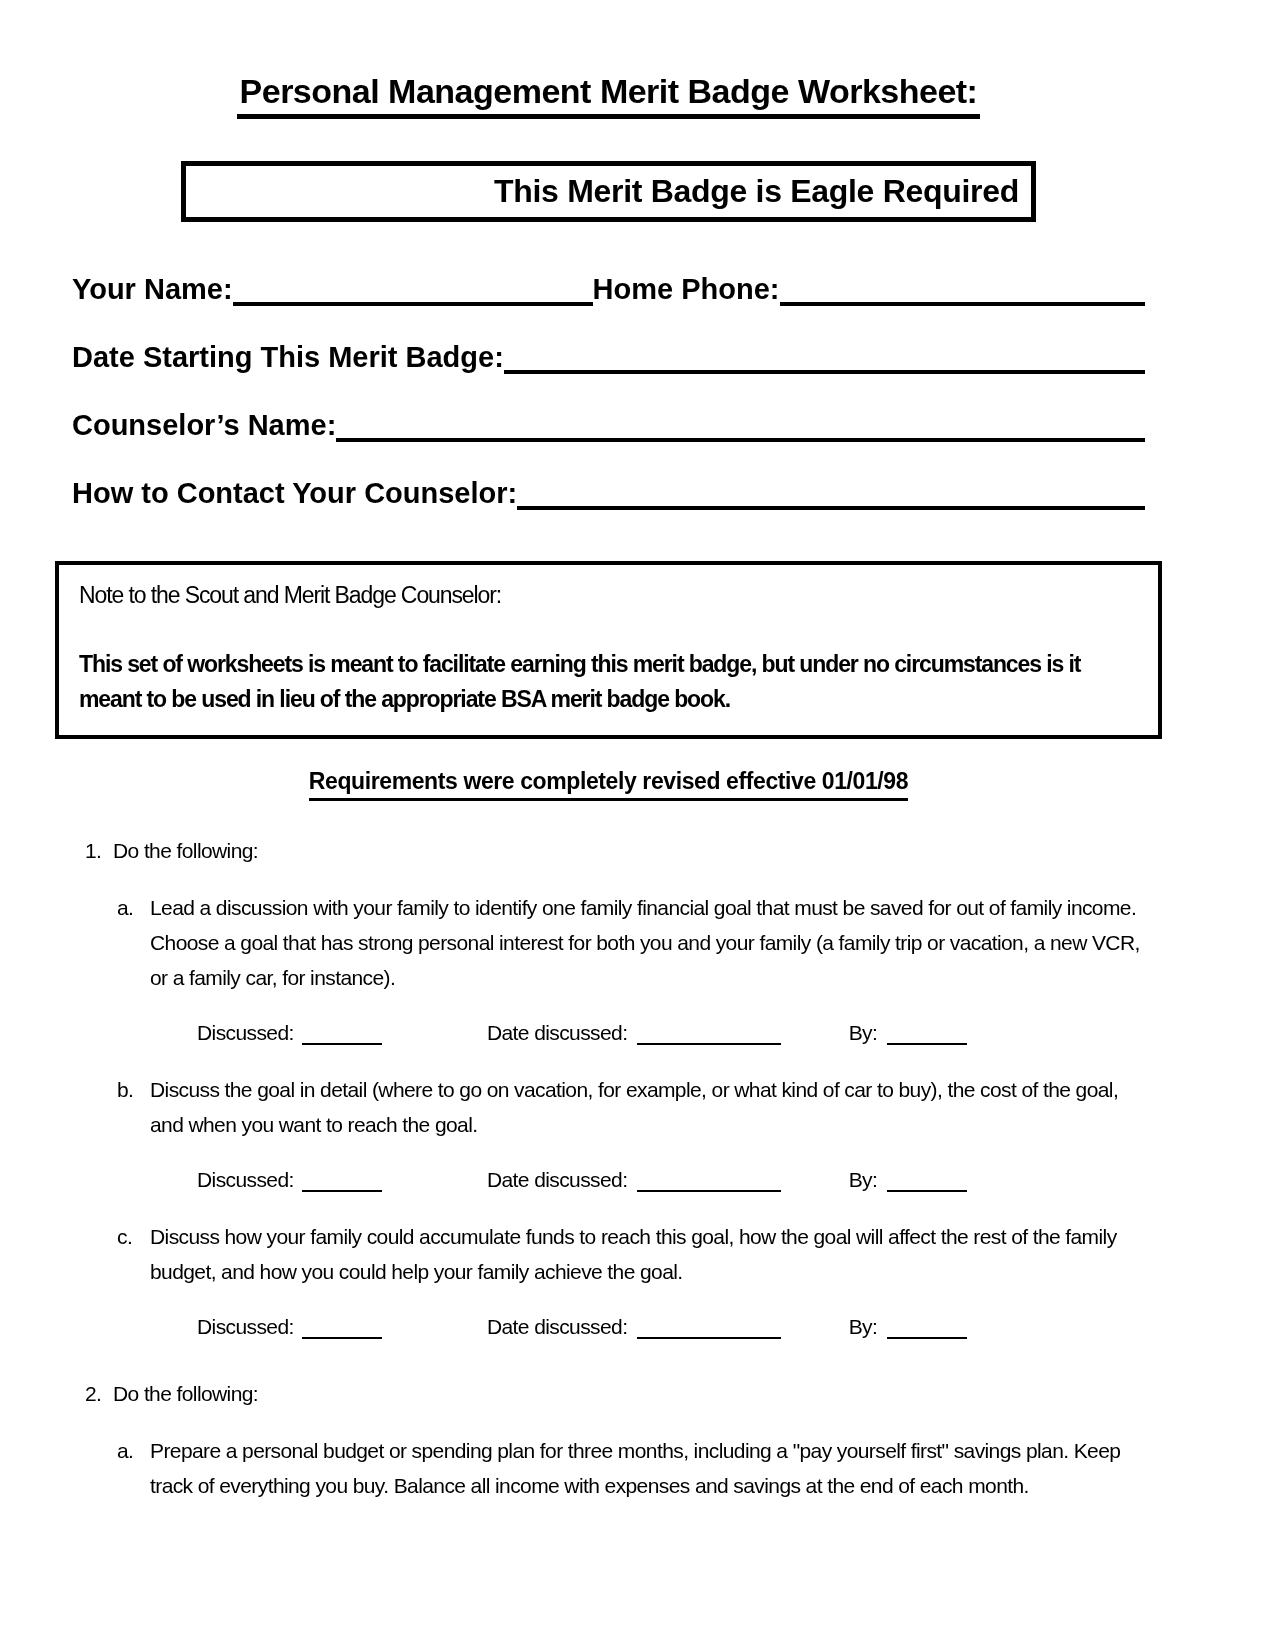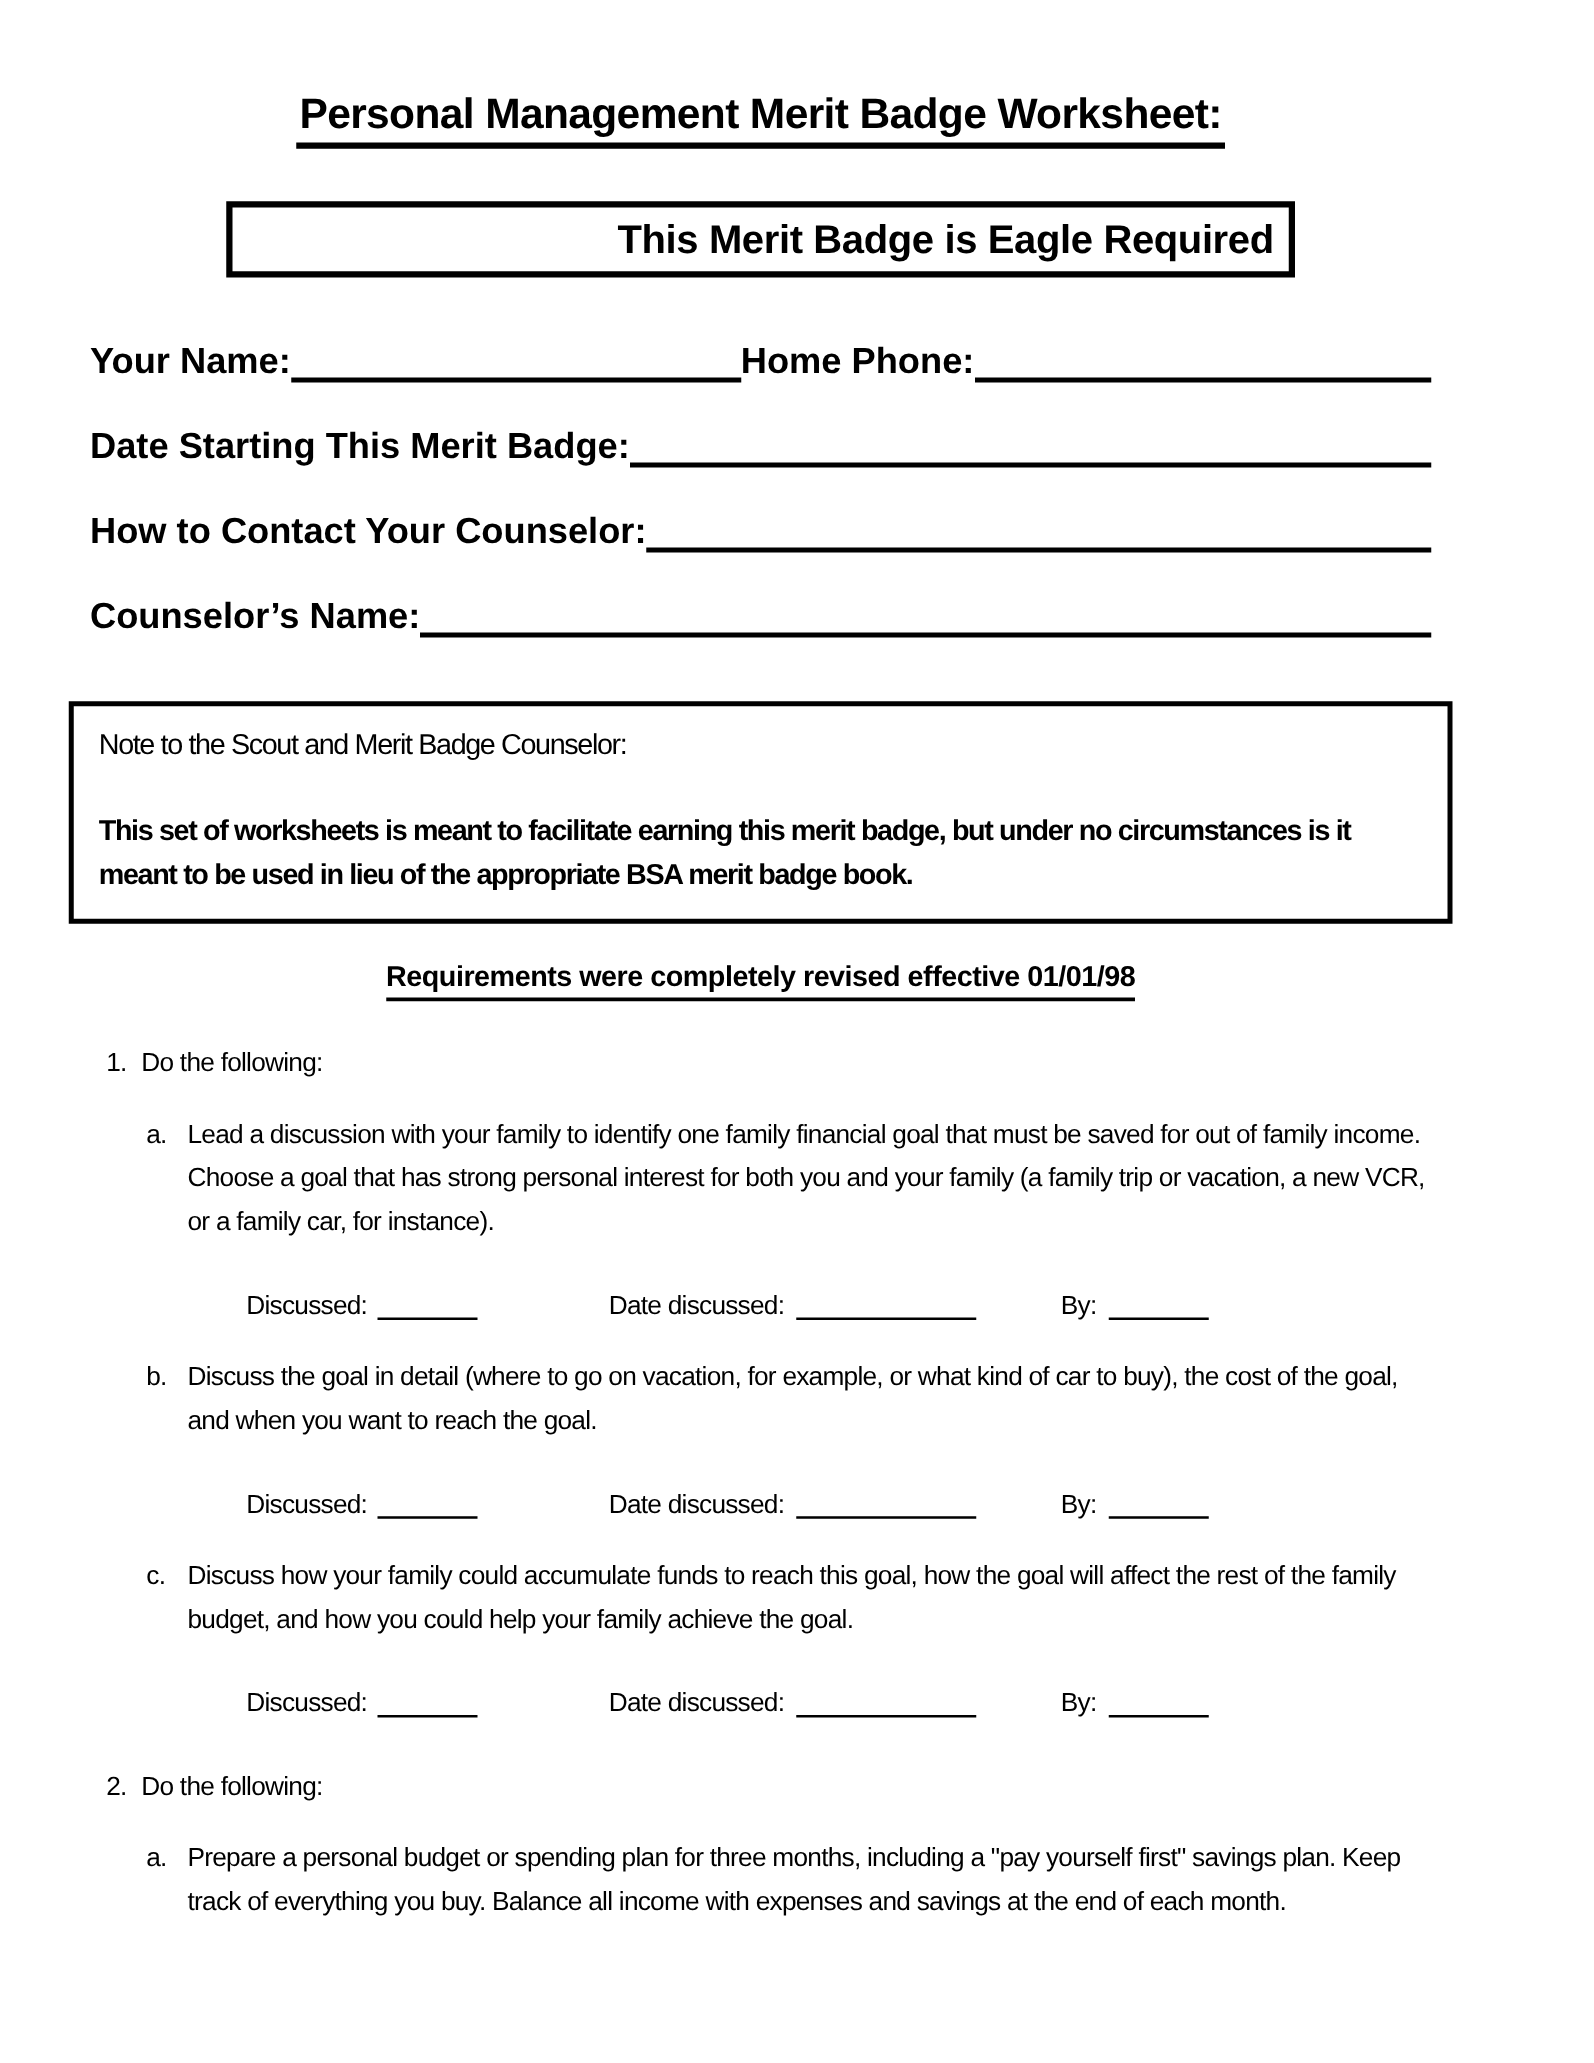--- a/index.html
+++ b/index.html
@@ -105,21 +105,21 @@
     padding-left: 45px;
     font-size: 21px;
     letter-spacing: -0.6px;
     line-height: 35px;
   }
   .sub-letter { width: 33px; flex-shrink: 0; }
   .sub-text { width: 995px; }
 
   
   .disc-row {
-    margin-top: 32px;
+    margin-top: 20px;
     padding-left: 125px;
     font-size: 21px;
     letter-spacing: -0.6px;
     line-height: 35px;
     white-space: nowrap;
   }
   .dblank {
     display: inline-block;
     border-bottom: 2px solid #000;
     vertical-align: -5px;
@@ -150,26 +150,26 @@
     <span class="flabel">Home Phone:</span>
     <span class="blank grow"></span>
   </div>
 
   <div class="form-row">
     <span class="flabel">Date Starting This Merit Badge:</span>
     <span class="blank grow"></span>
   </div>
 
   <div class="form-row">
+    <span class="flabel">Counselor’s Name:</span>
+    <span class="blank grow"></span>
+  </div>
+
+  <div class="form-row">
     <span class="flabel">How to Contact Your Counselor:</span>
-    <span class="blank grow"></span>
-  </div>
-
-  <div class="form-row">
-    <span class="flabel">Counselor’s Name:</span>
     <span class="blank grow"></span>
   </div>
 
   <div class="note-box">
     <div class="note-heading">Note to the Scout and Merit Badge Counselor:</div>
     <div class="note-body">This set of worksheets is meant to facilitate earning this merit badge, but under no circumstances is it meant to be used in lieu of the appropriate BSA merit badge book.</div>
   </div>
 
   <div class="req-heading-wrap">
     <span class="req-heading">Requirements were completely revised effective 01/01/98</span>

